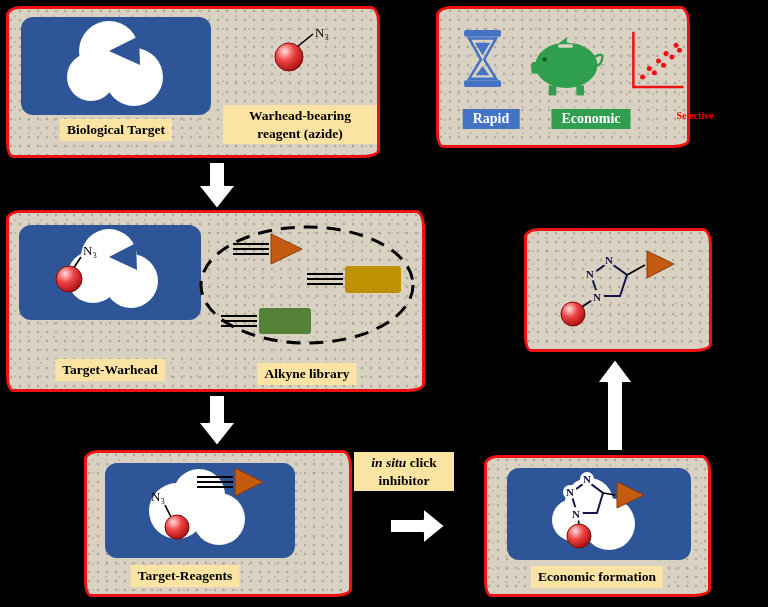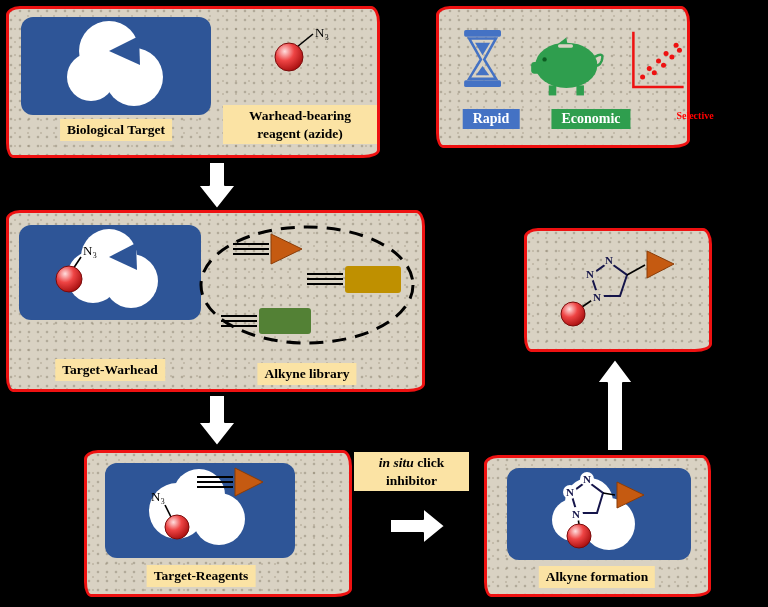--- a/index.html
+++ b/index.html
@@ -222,21 +222,21 @@
     <g>
       <line class="bond3" x1="110" y1="24" x2="146" y2="24"></line>
       <line class="bond3" x1="110" y1="29" x2="146" y2="29"></line>
       <line class="bond3" x1="110" y1="34" x2="146" y2="34"></line>
       <polygon class="fill-orange" points="148,15 148,43 176,29"></polygon>
     </g>
     <line class="bond" x1="84" y1="64" x2="78" y2="52"></line>
     <circle cx="90" cy="74" r="12" fill="url(#gE)" stroke="#7a0b0b" stroke-width="1"></circle>
     <text x="78" y="48" class="chem" text-anchor="end">N₃</text>
   </svg>
-  <div class="tag center-x" style="left:114px; top:112px;">Target-Reagents</div>
+  <div class="tag center-x" style="left:98px; top:112px;">Target-Reagents</div>
 </div>
 
 <div class="panel" style="left:484px; top:455px; width:227px; height:142px;">
   <svg viewBox="0 0 221 136">
     <defs>
       <radialGradient id="gF" cx="35%" cy="30%" r="75%">
         <stop offset="0%" stop-color="#ffdede"></stop>
           <stop offset="45%" stop-color="#ee4444"></stop>
           <stop offset="100%" stop-color="#a50d0d"></stop>
       </radialGradient>
@@ -254,33 +254,33 @@
       <circle class="halo-white" cx="100" cy="21" r="7"></circle>
       <text class="chemN" x="100" y="25" text-anchor="middle">N</text>
       <circle class="halo-white" cx="83" cy="34" r="7"></circle>
       <text class="chemN" x="83" y="38" text-anchor="middle">N</text>
       <circle class="halo-white" cx="89" cy="56" r="7"></circle>
       <text class="chemN" x="89" y="60" text-anchor="middle">N</text>
     </g>
     <circle cx="92" cy="78" r="12" fill="url(#gF)" stroke="#7a0b0b" stroke-width="1"></circle>
     <polygon class="fill-orange" points="130,24 130,50 157,37"></polygon>
   </svg>
-  <div class="tag center-x" style="left:110px; top:108px;">Alkyne formation</div>
+  <div class="tag center-x" style="left:110px; top:108px;">Economic formation</div>
 </div>
 
 <svg class="arrow" style="left:196px; top:161px; width:42px; height:50px;" viewBox="0 0 42 50">
   <polygon points="13,1 29,1 29,24 40,24 21,48 2,24 13,24"></polygon>
 </svg>
 <svg class="arrow" style="left:196px; top:394px; width:42px; height:54px;" viewBox="0 0 42 54">
   <polygon points="13,1 29,1 29,28 40,28 21,52 2,28 13,28"></polygon>
 </svg>
 <svg class="arrow" style="left:389px; top:506px; width:58px; height:40px;" viewBox="0 0 58 40">
   <polygon points="1,13 34,13 34,2 56,20 34,38 34,27 1,27"></polygon>
 </svg>
 <svg class="arrow" style="left:595px; top:357px; width:40px; height:96px;" viewBox="0 0 40 96">
   <polygon points="12,94 12,26 2,26 20,2 38,26 28,26 28,94"></polygon>
 </svg>
 
-<div class="tag" style="left:354px; top:452px; width:115px; white-space:normal;">
+<div class="tag" style="left:354px; top:452px; width:100px; white-space:normal;">
   <span class="it">in situ</span>
   <span>click</span>
   <span style="display:block">inhibitor</span>
 </div>
 
 </body></html>

